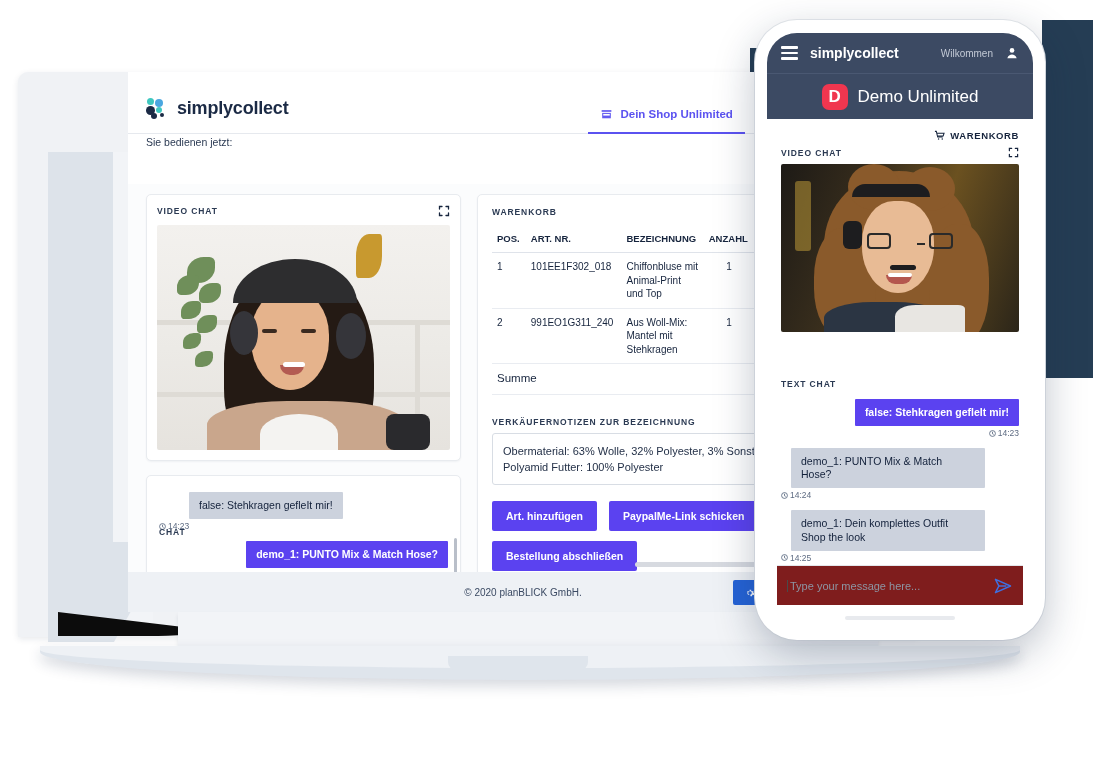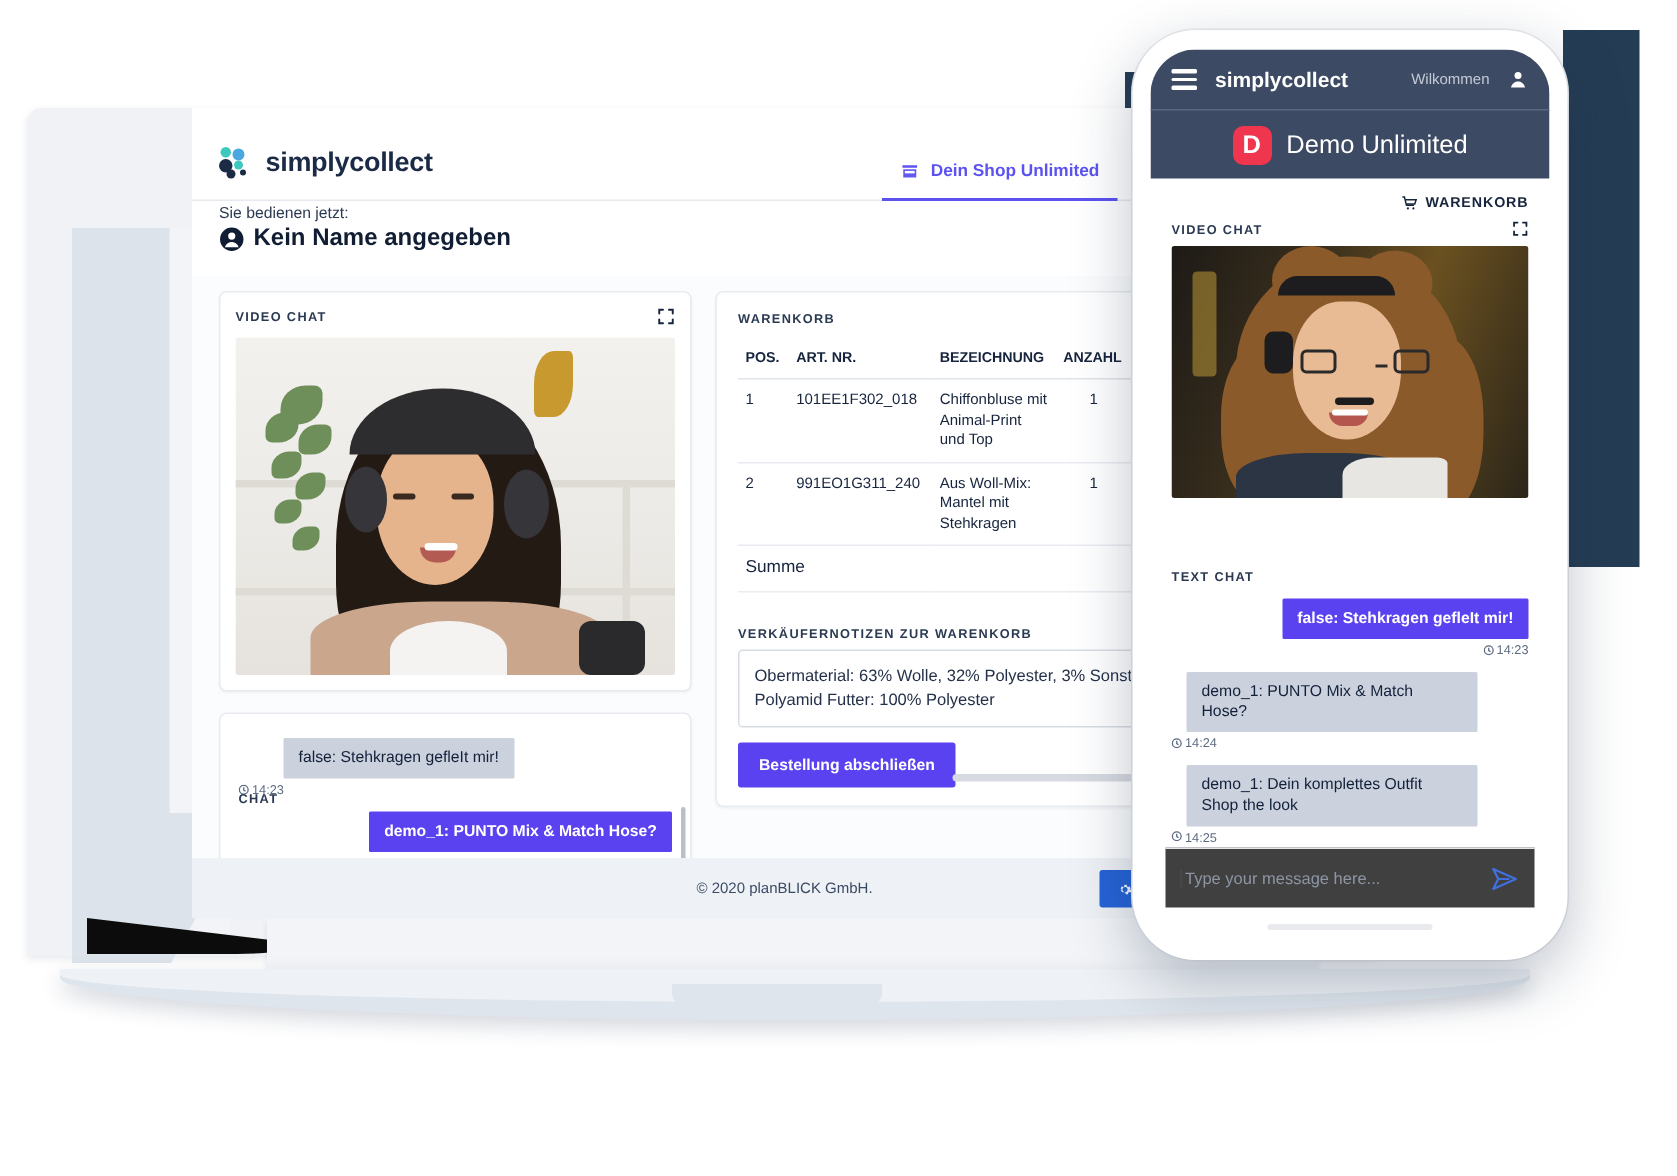--- a/index.html
+++ b/index.html
@@ -210,21 +210,21 @@
                   color:#fff; font-weight:700; font-size:17px; display:flex; align-items:center; justify-content:center; }
   #ph-shop-name { color:#fff; font-size: 17px; }
   #ph-cart { display:flex; align-items:center; justify-content:flex-end; gap:5px;
              padding: 11px 14px 6px 0; font-size: 9.5px; font-weight:700; letter-spacing:.6px; color:#16243d; }
   #ph-videohead { display:flex; align-items:center; justify-content:space-between; padding: 0 14px 6px 14px; }
   #ph-video { margin: 0 14px; height: 168px; border-radius: 2px; overflow:hidden; position:relative; }
   #ph-chat { padding: 12px 14px 0 14px; }
   #ph-input {
     position:absolute; left: 10px; right: 10px; bottom: 22px; height: 40px;
     border-top: 1px solid #e3e6eb; display:flex; align-items:center; padding: 0 10px;
-    background:#404040;
+    background:#7f1d1d;
   }
   #ph-input-text { flex:1; font-size: 11px; color:#8d95a3; border-left: 1px solid #4a4a4a; padding-left:2px; }
   #ph-home { position:absolute; left:50%; transform:translateX(-50%); bottom: 7px;
              width: 110px; height: 4px; background:#e8eaee; border-radius:3px; }
 
   
   .vid.room2 { background: linear-gradient(110deg,#1d1a16 0%,#3a2f1d 35%,#6b5120 60%,#2b2519 100%); }
   .curls { position:absolute; background:#8a5a2b; border-radius: 50%; }
   .face2 { position:absolute; background:#e8bb95; border-radius: 46% 46% 52% 52%; }
   .glasses { position:absolute; border:2px solid #2a2a2a; border-radius: 4px; }
@@ -269,28 +269,20 @@
                 <path fill="#5b52f0" d="M4 9h16v10H4z" opacity=".95"></path>
                 <rect x="6" y="11" width="12" height="3" fill="#fff"></rect>
               </svg>
               <span>Dein Shop Unlimited</span>
             </div>
           </div>
         </div>
 
         <div id="serving-bar">
           <div id="serving-label">Sie bedienen jetzt:</div>
-          <div id="serving-name">
-            <svg width="17" height="17" viewBox="0 0 24 24">
-              <circle cx="12" cy="12" r="11" fill="#101d33"></circle>
-              <circle cx="12" cy="9" r="3.4" fill="#fff"></circle>
-              <path d="M5.5 19.5c1.2-3.3 4-4.8 6.5-4.8s5.3 1.5 6.5 4.8z" fill="#fff"></path>
-            </svg>
-            <span>Kein Name angegeben</span>
-          </div>
         </div>
 
         <div id="app-body">
 
           <div class="col-left">
 
             <div class="card" id="videocard">
               <div id="videocard-head">
                 <span class="card-label">VIDEO CHAT</span>
                 <svg width="12" height="12" viewBox="0 0 24 24">
@@ -407,26 +399,30 @@
                     <td class="num">🗑</td>
                   </tr>
                   <tr class="sum-row">
                     <td colspan="5">Summe</td>
                     <td class="num">199,98 €</td>
                     <td></td>
                   </tr>
                 </tbody>
               </table>
 
-              <div id="notes-label">VERKÄUFERNOTIZEN ZUR WARENKORB</div>
+              <div id="notes-label">VERKÄUFERNOTIZEN ZUR BEZEICHNUNG</div>
               <div id="notes-box">
                 <span>Obermaterial: 63% Wolle, 32% Polyester, 3% Sonstige Fasern, 2% Polyamid Futter: 100% Polyester</span>
                 <span id="notes-grip"></span>
               </div>
 
+              <div id="btn-row">
+                <button class="btn">Art. hinzufügen</button>
+                <button class="btn">PaypalMe-Link schicken</button>
+              </div>
               <div id="btn-row2">
                 <button class="btn">Bestellung abschließen</button>
                 <div id="hbar"></div>
               </div>
             </div>
           </div>
         </div>
 
         <div id="app-footer">
           <span>© 2020 planBLICK GmbH.</span>

